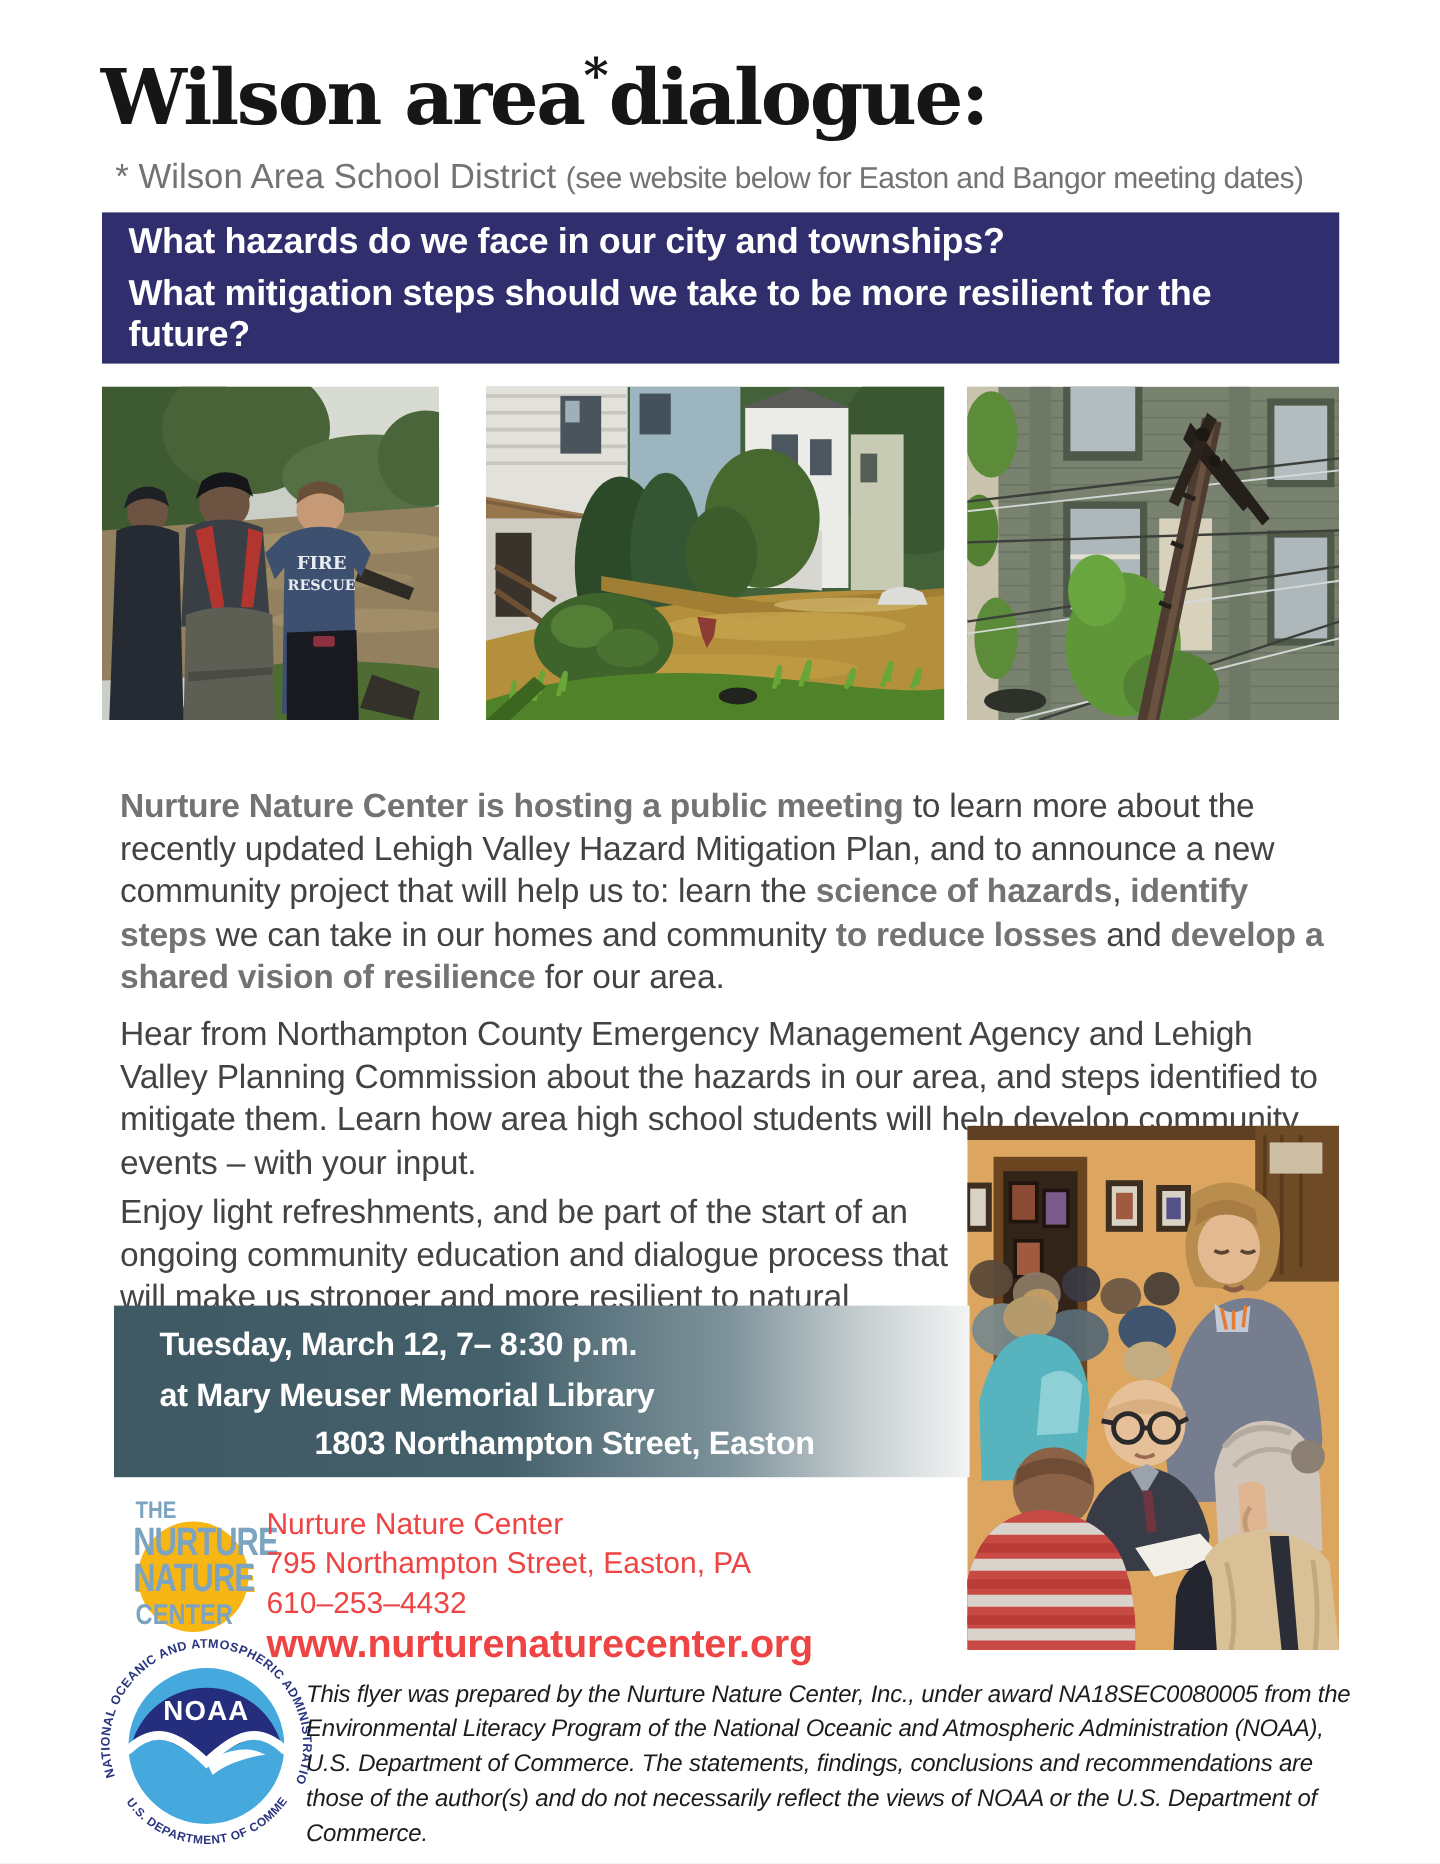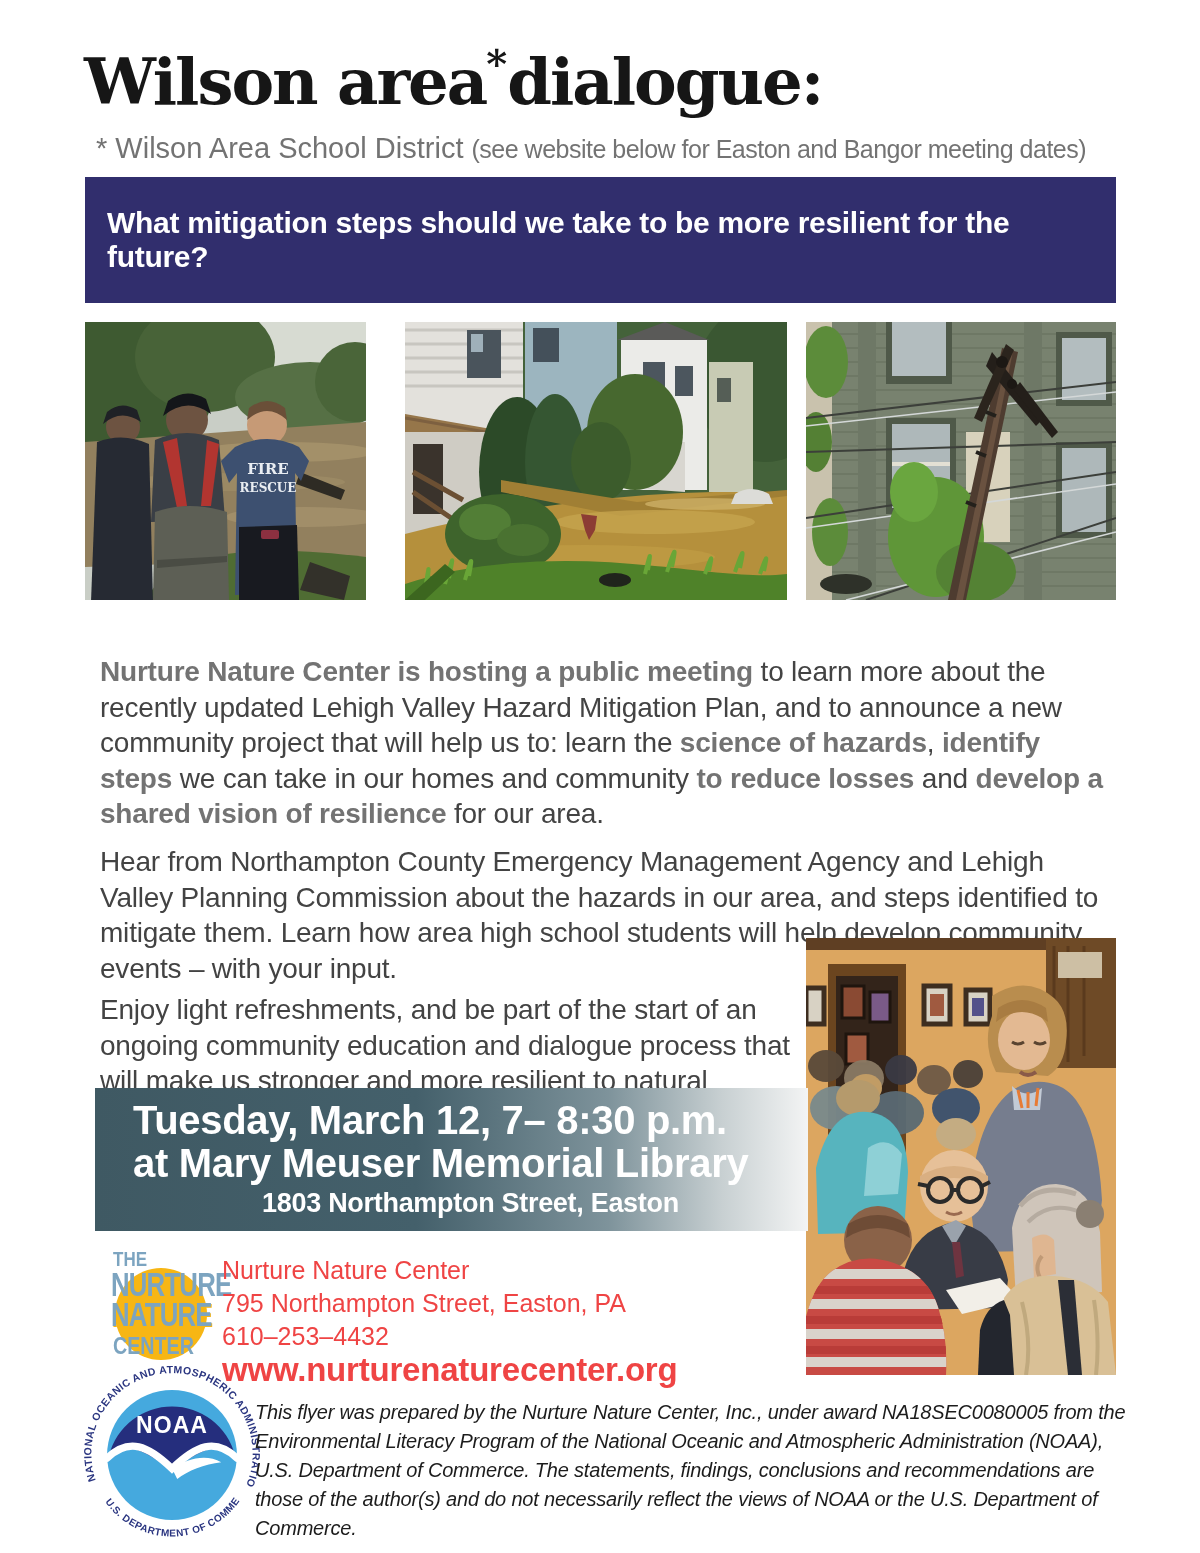--- a/index.html
+++ b/index.html
@@ -43,21 +43,21 @@
   
   #meetphoto{position:absolute;left:806px;top:938px;width:310px;height:437px;overflow:hidden;}
   #meetphoto svg{display:block;width:100%;height:100%;}
   
   .event{
     position:absolute;left:95px;top:1088px;width:713px;height:143px;
     background:linear-gradient(90deg,#3f5963 0%,#44606b 45%,#7e939b 72%,#c8d0d2 88%,#f3f4f4 100%);
     color:#ffffff;display:flex;flex-direction:column;justify-content:center;
     padding-left:38px;box-sizing:border-box;
   }
-  .event .l1,.event .l2{font-size:40px;font-weight:700;line-height:43px;letter-spacing:-0.3px;}
+  .event .l1,.event .l2{font-size:27px;font-weight:700;line-height:43px;letter-spacing:-0.3px;}
   .event .l3{font-size:27px;font-weight:700;line-height:36px;letter-spacing:-0.3px;text-align:center;}
   
   .nnc-logo{position:absolute;left:103px;top:1248px;width:116px;height:118px;}
   .nnc-logo .circle{position:absolute;left:12px;top:20px;width:92px;height:92px;border-radius:50%;background:#f7b614;}
   .nnc-logo .lg{position:absolute;font-weight:700;color:#7ca4c0;transform-origin:left top;white-space:nowrap;}
   .nnc-logo .the{left:10px;top:0px;font-size:20px;transform:scaleX(0.85);}
   .nnc-logo .word{font-size:33px;letter-spacing:-1px;transform:scaleX(0.78);}
   .nnc-logo .w1{left:8px;top:18px;}
   .nnc-logo .w2{left:8px;top:48px;color:#7ca4c0;text-shadow:1px 1px 0 #f7b614;}
   .nnc-logo .center{left:10px;top:84px;font-size:24px;transform:scaleX(0.82);}
@@ -73,20 +73,21 @@
 </head>
 <body>
 
 <div class="page">
 
   <div class="title"><span>Wilson area</span><span class="ast">*</span><span>dialogue:</span></div>
 
   <div class="subtitle"><span>* Wilson Area School District </span><span class="paren">(see website below for Easton and Bangor meeting dates)</span></div>
 
   <div class="qbanner">
+    <div>What hazards do we face in our city and townships?</div>
     <div>What mitigation steps should we take to be more resilient for the future?</div>
   </div>
 
   <div class="photo" id="photo1" aria-label="Fire rescue crew watching a flooded river">
     <svg viewBox="0 0 281 278" preserveAspectRatio="none">
       <rect width="281" height="278" fill="#c9cec6"></rect>
       <rect x="140" y="0" width="141" height="60" fill="#d7dbd2"></rect>
       <ellipse cx="40" cy="60" rx="90" ry="85" fill="#3e5a31"></ellipse>
       <ellipse cx="120" cy="35" rx="70" ry="55" fill="#486338"></ellipse>
       <ellipse cx="225" cy="75" rx="75" ry="35" fill="#567045"></ellipse>

